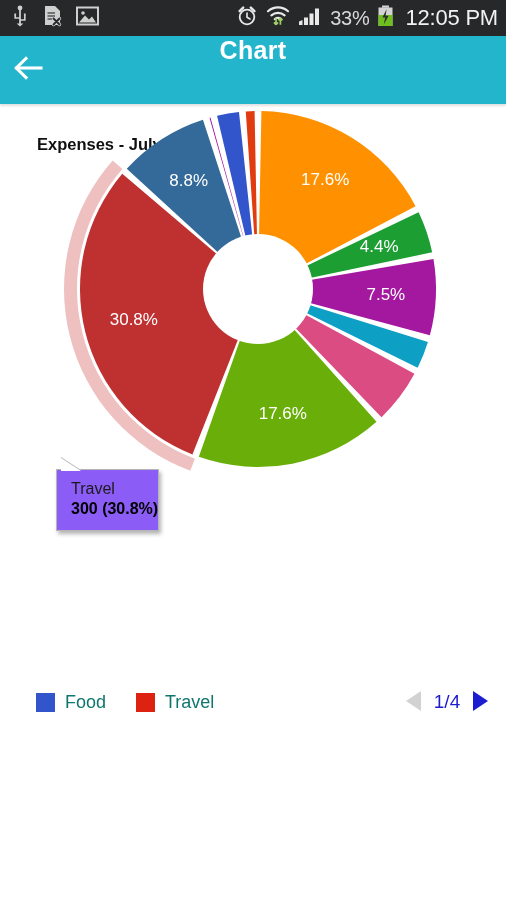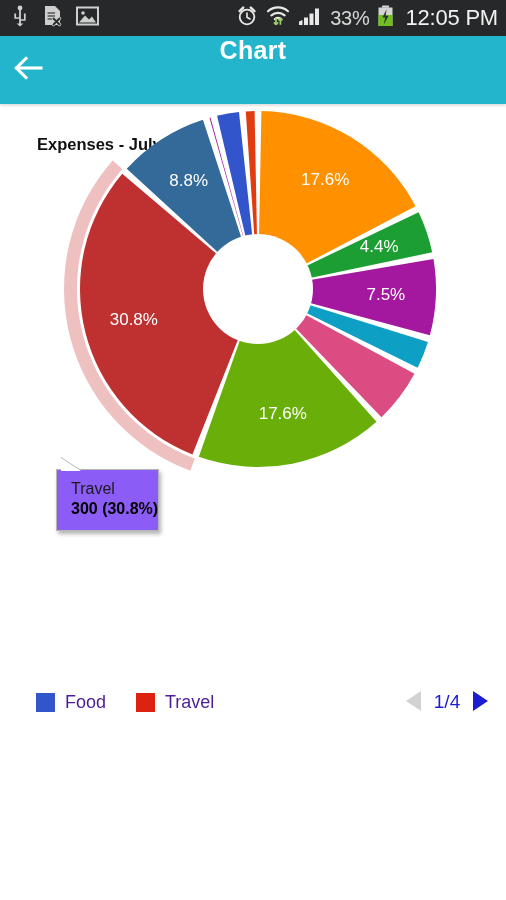--- a/index.html
+++ b/index.html
@@ -156,21 +156,21 @@
     cursor: pointer;
   }
   .legend-swatch {
     width: 19px;
     height: 19px;
     margin-right: 10px;
     flex: none;
   }
   .legend-label {
     font-size: 18px;
-    color: #4c1d95;
+    color: #0f766e;
   }
 
   
   #pager {
     margin-left: auto;
     margin-right: 18px;
     display: flex;
     align-items: flex-start;
     gap: 9px;
   }

